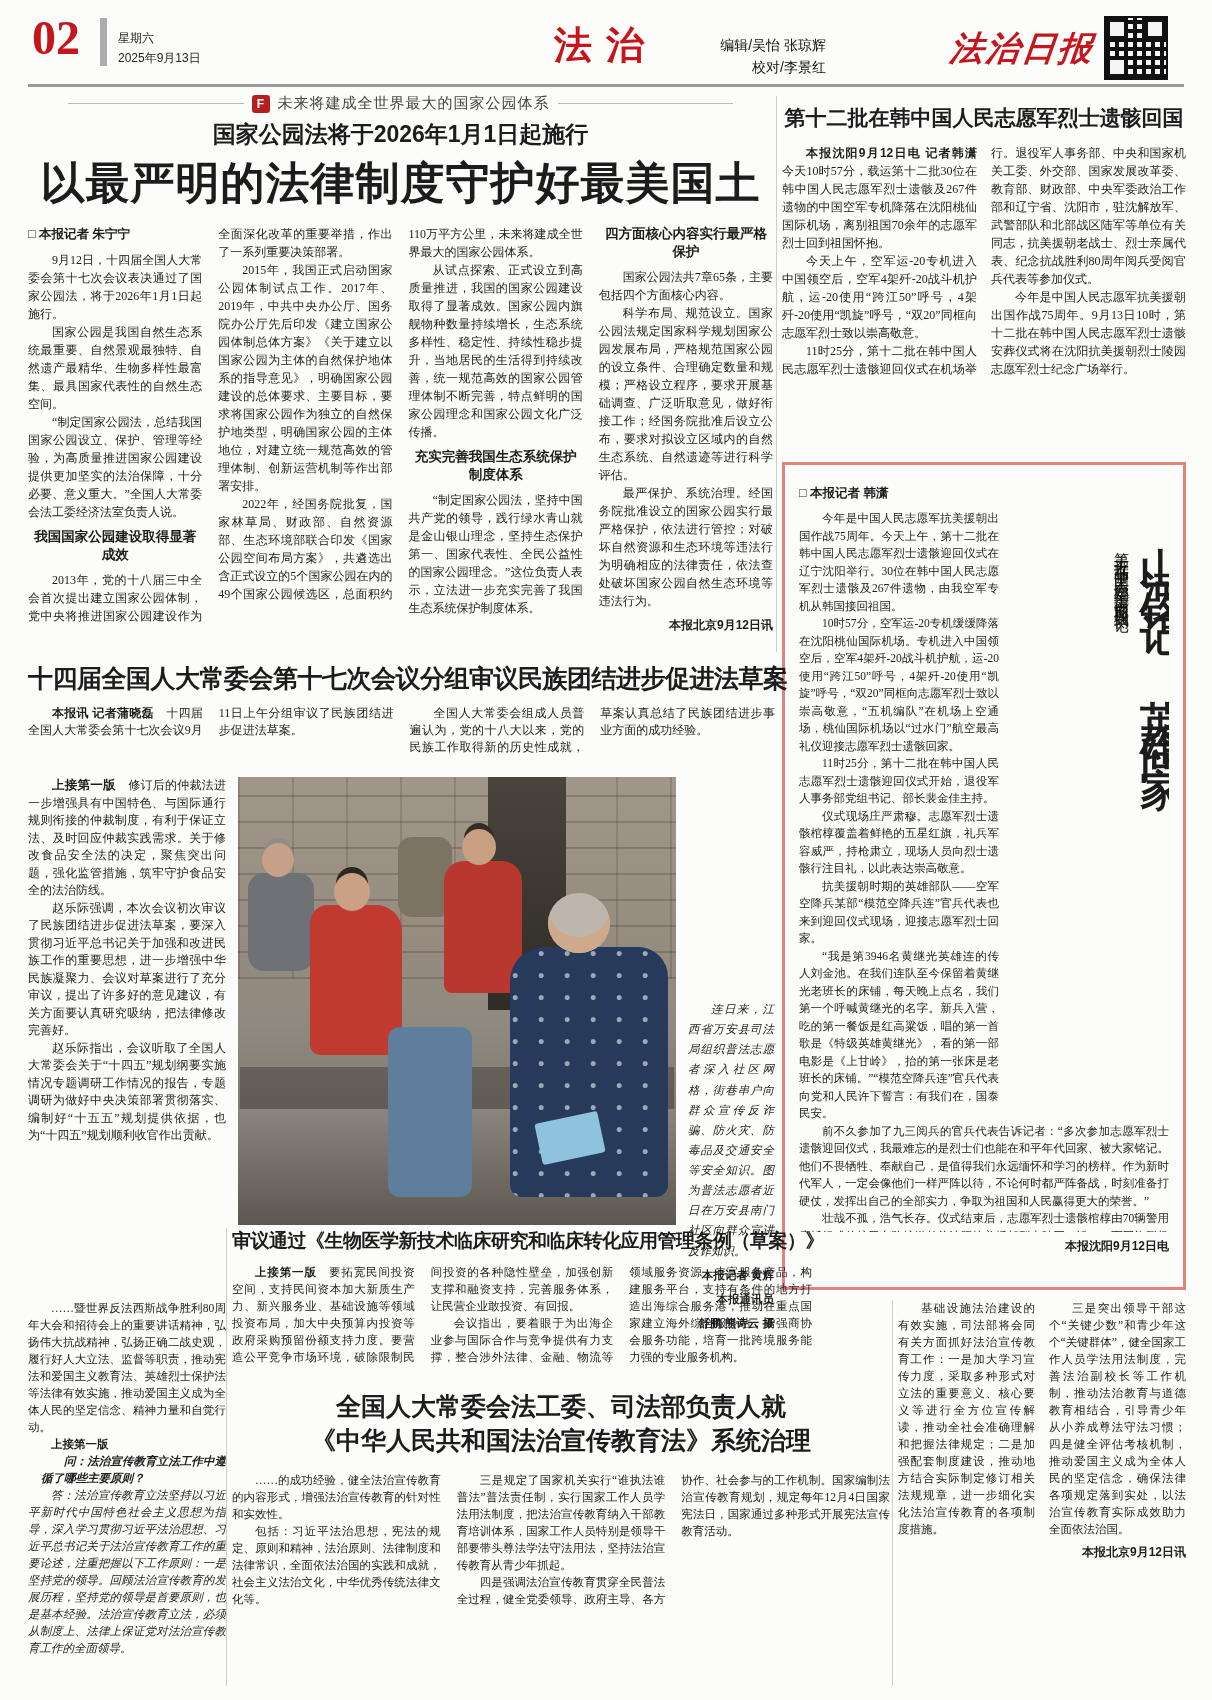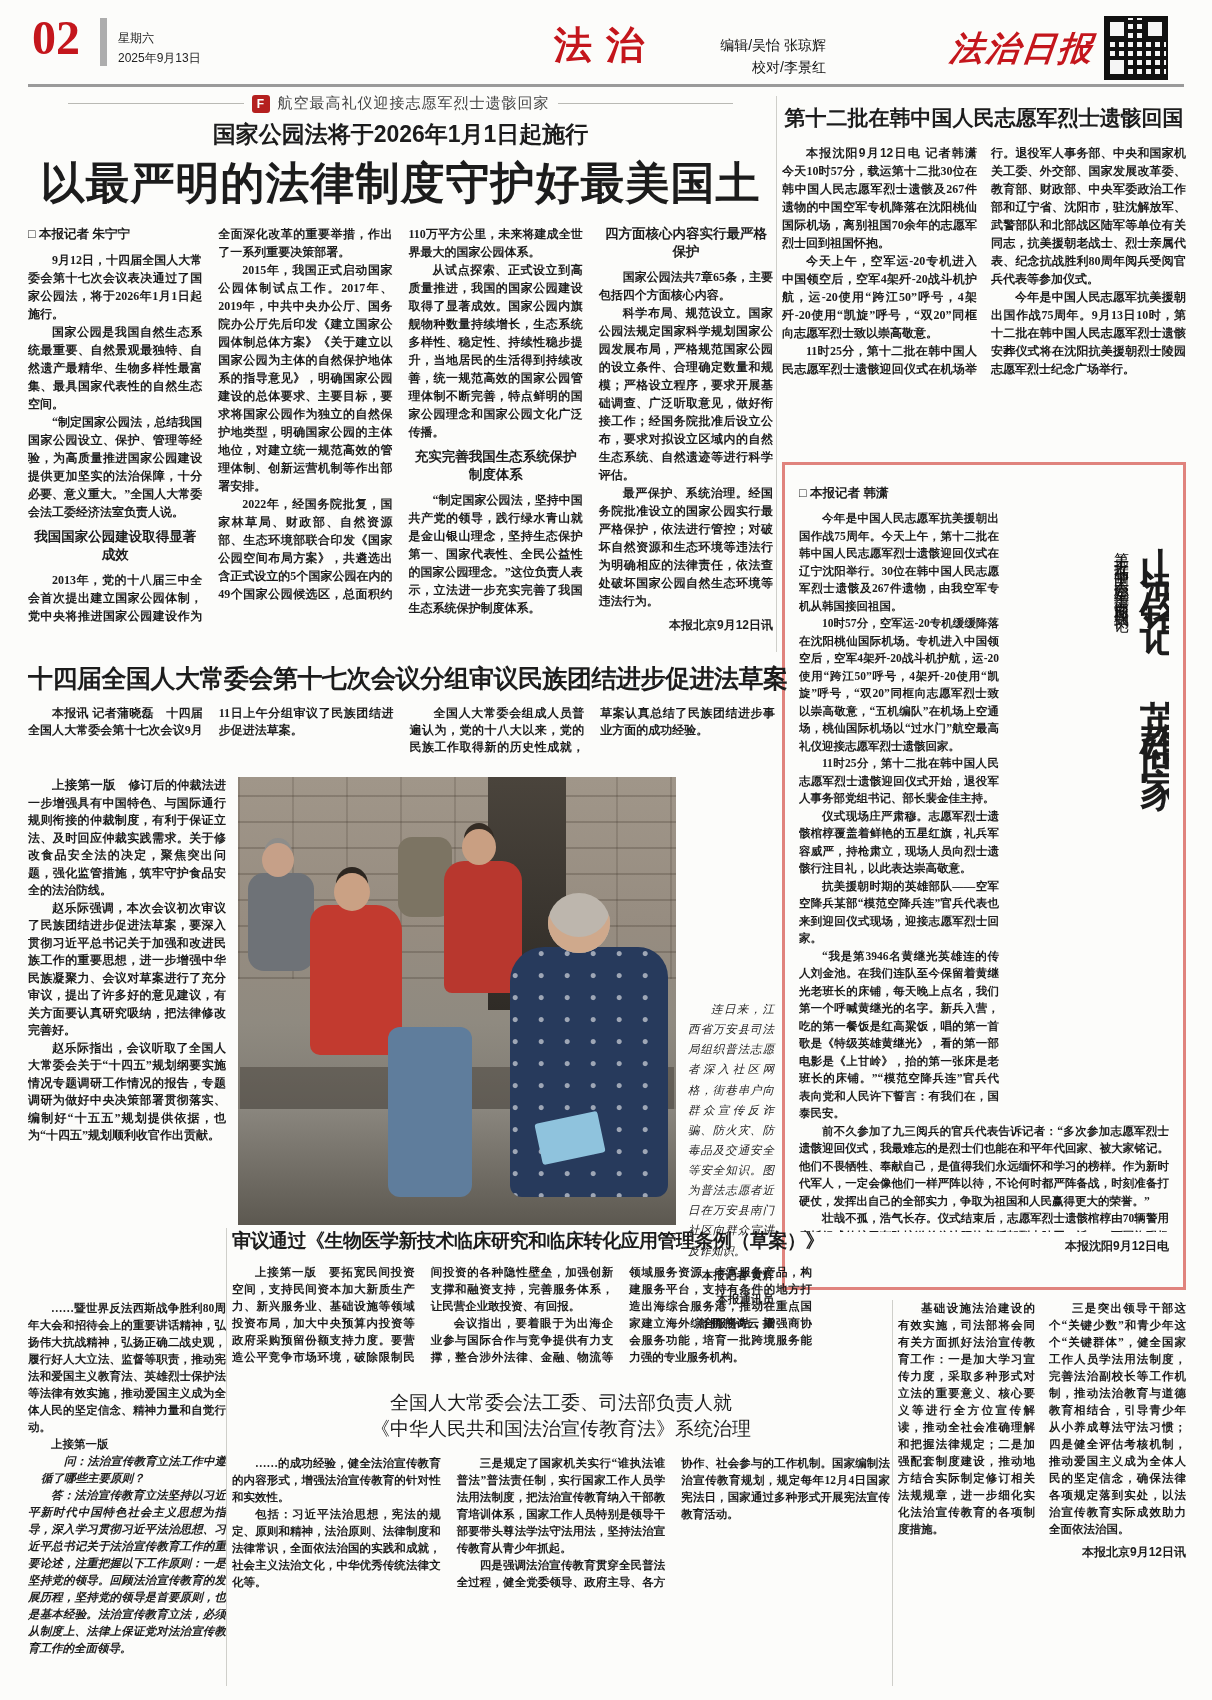--- a/index.html
+++ b/index.html
@@ -12,21 +12,21 @@
   .dateblock{position:absolute;left:90px;top:20px;font-size:12px;line-height:1.7;color:#222;font-family:"Liberation Sans",sans-serif;}
   .section-title{position:absolute;left:0;right:0;top:12px;text-align:center;font-size:38px;font-weight:700;color:#c4161c;letter-spacing:14px;}
   .editors{position:absolute;right:358px;top:26px;text-align:right;font-size:14px;line-height:1.6;font-family:"Liberation Sans",sans-serif;color:#111;}
   .paper-logo{position:absolute;right:90px;top:18px;font-size:34px;font-weight:700;font-style:italic;color:#c4161c;letter-spacing:2px;transform:skewX(-6deg);}
   .qr{position:absolute;right:18px;top:10px;width:60px;height:60px;background:
       repeating-linear-gradient(0deg,#111 0 4px,transparent 4px 9px),
       repeating-linear-gradient(90deg,#111 0 4px,#f5f5f5 4px 9px);outline:2px solid #111;}
   .qr i{position:absolute;width:14px;height:14px;background:#f5f5f5;border:4px solid #111;}
   .qr .a{left:0;top:0}.qr .b{right:0;top:0}.qr .c{left:0;bottom:0}
   
-  .it{margin:0;text-indent:2em;text-align:justify;font-weight:bold;}
+  .it{margin:0;text-indent:2em;text-align:justify;}
   .it-sub{font-family:"Liberation Sans",sans-serif;font-size:13.5px;font-weight:700;text-align:center;text-indent:0;margin:7px 0;}
   .it-lead strong{font-family:"Liberation Sans",sans-serif;}
   .it-q,.it-a{font-style:italic;}
   .it-q{font-weight:700;margin-left:13px;}
   .it-credit{text-indent:0;text-align:right;font-weight:700;font-style:normal;font-family:"Liberation Sans",sans-serif;}
   .byline{font-family:"Liberation Sans",sans-serif;font-weight:700;font-size:12.5px;margin:0 0 8px 0;}
   .dateline{font-family:"Liberation Sans",sans-serif;font-weight:700;font-size:12px;text-align:right;margin-top:6px;}
   .vrule{position:absolute;width:1px;background:#cfcfca;}
   
   .blockA{position:absolute;left:28px;top:92px;width:745px;}
@@ -79,21 +79,21 @@
       radial-gradient(circle at 20% 30%,rgba(255,255,255,.55) 0 2px,transparent 3px) 0 0/26px 22px,#273a5c;border-radius:34px 30px 12px 12px;}
   .photo .womanh{left:310px;top:116px;width:62px;height:60px;background:#bdb6ad;box-shadow:inset 0 -16px 0 #cfa98c;}
   .photo .booklet{left:300px;top:340px;width:64px;height:42px;background:#8fc3dd;transform:rotate(-12deg);border-radius:3px;}
   .photo .jeans{left:150px;top:250px;width:84px;height:170px;background:#5f7d9c;border-radius:12px;}
   
   .blockE{position:absolute;left:232px;top:1228px;width:580px;}
   .blockE .headline{text-align:center;font-size:19px;font-weight:700;letter-spacing:-0.5px;white-space:nowrap;margin:0 0 10px;}
   .blockE .body{columns:3;column-gap:16px;height:104px;font-size:11.5px;line-height:17px;overflow:hidden;}
   
   .blockF{position:absolute;left:232px;top:1390px;width:658px;}
-  .blockF .headline{text-align:center;font-family:"Liberation Sans",sans-serif;font-size:19px;font-weight:400;line-height:1.35;margin:0 0 14px;}
+  .blockF .headline{text-align:center;font-family:"Liberation Sans",sans-serif;font-size:25px;font-weight:700;line-height:1.35;margin:0 0 14px;}
   .blockF .body{columns:3;column-gap:16px;height:198px;font-size:11.5px;line-height:17px;overflow:hidden;}
   
   .blockG{position:absolute;left:28px;top:1300px;width:198px;height:392px;font-size:11.5px;line-height:17px;overflow:hidden;}
   
   .blockH{position:absolute;left:898px;top:1300px;width:288px;}
   .blockH .body{columns:2;column-gap:14px;height:362px;font-size:11.5px;line-height:17px;overflow:hidden;}
 </style>
 </head>
 <body>
 
@@ -120,21 +120,21 @@
   </div>
 
   <div class="vrule" style="left:776px;top:96px;height:556px"></div>
   <div class="vrule" style="left:226px;top:1228px;height:458px"></div>
   <div class="vrule" style="left:892px;top:1300px;height:386px"></div>
 
   <div class="blockA">
     <div class="kicker">
       <span class="rule"></span>
       <span class="kicker-icon">F</span>
-      <span class="kicker-text">航空最高礼仪迎接志愿军烈士遗骸回家</span>
+      <span class="kicker-text">未来将建成全世界最大的国家公园体系</span>
       <span class="rule"></span>
     </div>
     <div class="subhead">国家公园法将于2026年1月1日起施行</div>
     <div class="headline">以最严明的法律制度守护好最美国土</div>
     <div class="body">
       <p class="byline">□ 本报记者 朱宁宁</p>
       <span><p class="it it-p">9月12日，十四届全国人大常委会第十七次会议表决通过了国家公园法，将于2026年1月1日起施行。</p><p class="it it-p">国家公园是我国自然生态系统最重要、自然景观最独特、自然遗产最精华、生物多样性最富集、最具国家代表性的自然生态空间。</p><p class="it it-p">“制定国家公园法，总结我国国家公园设立、保护、管理等经验，为高质量推进国家公园建设提供更加坚实的法治保障，十分必要、意义重大。”全国人大常委会法工委经济法室负责人说。</p><h4 class="it it-sub">我国国家公园建设取得显著成效</h4><p class="it it-p">2013年，党的十八届三中全会首次提出建立国家公园体制，党中央将推进国家公园建设作为全面深化改革的重要举措，作出了一系列重要决策部署。</p><p class="it it-p">2015年，我国正式启动国家公园体制试点工作。2017年、2019年，中共中央办公厅、国务院办公厅先后印发《建立国家公园体制总体方案》《关于建立以国家公园为主体的自然保护地体系的指导意见》，明确国家公园建设的总体要求、主要目标，要求将国家公园作为独立的自然保护地类型，明确国家公园的主体地位，对建立统一规范高效的管理体制、创新运营机制等作出部署安排。</p><p class="it it-p">2022年，经国务院批复，国家林草局、财政部、自然资源部、生态环境部联合印发《国家公园空间布局方案》，共遴选出含正式设立的5个国家公园在内的49个国家公园候选区，总面积约110万平方公里，未来将建成全世界最大的国家公园体系。</p><p class="it it-p">从试点探索、正式设立到高质量推进，我国的国家公园建设取得了显著成效。国家公园内旗舰物种数量持续增长，生态系统多样性、稳定性、持续性稳步提升，当地居民的生活得到持续改善，统一规范高效的国家公园管理体制不断完善，特点鲜明的国家公园理念和国家公园文化广泛传播。</p><h4 class="it it-sub">充实完善我国生态系统保护制度体系</h4><p class="it it-p">“制定国家公园法，坚持中国共产党的领导，践行绿水青山就是金山银山理念，坚持生态保护第一、国家代表性、全民公益性的国家公园理念。”这位负责人表示，立法进一步充实完善了我国生态系统保护制度体系。</p><h4 class="it it-sub">四方面核心内容实行最严格保护</h4><p class="it it-p">国家公园法共7章65条，主要包括四个方面核心内容。</p><p class="it it-p">科学布局、规范设立。国家公园法规定国家科学规划国家公园发展布局，严格规范国家公园的设立条件、合理确定数量和规模；严格设立程序，要求开展基础调查、广泛听取意见，做好衔接工作；经国务院批准后设立公布，要求对拟设立区域内的自然生态系统、自然遗迹等进行科学评估。</p><p class="it it-p">最严保护、系统治理。经国务院批准设立的国家公园实行最严格保护，依法进行管控；对破坏自然资源和生态环境等违法行为明确相应的法律责任，依法查处破坏国家公园自然生态环境等违法行为。</p></span>
       <p class="dateline">本报北京9月12日讯</p>
     </div>
   </div>

